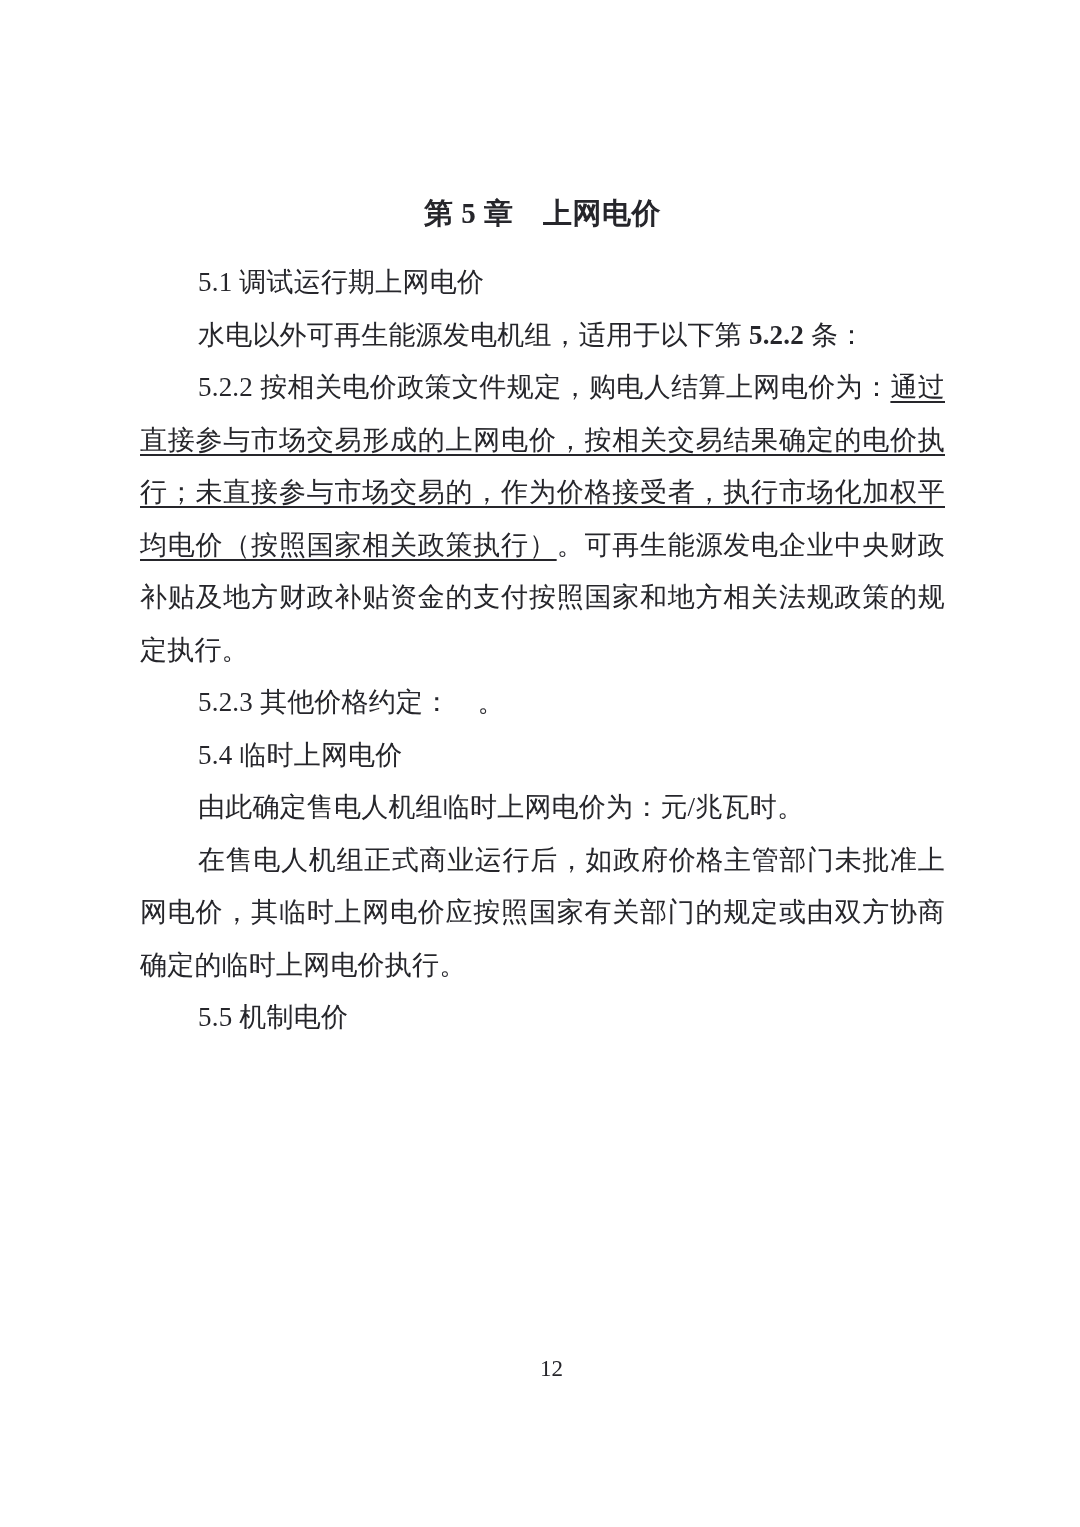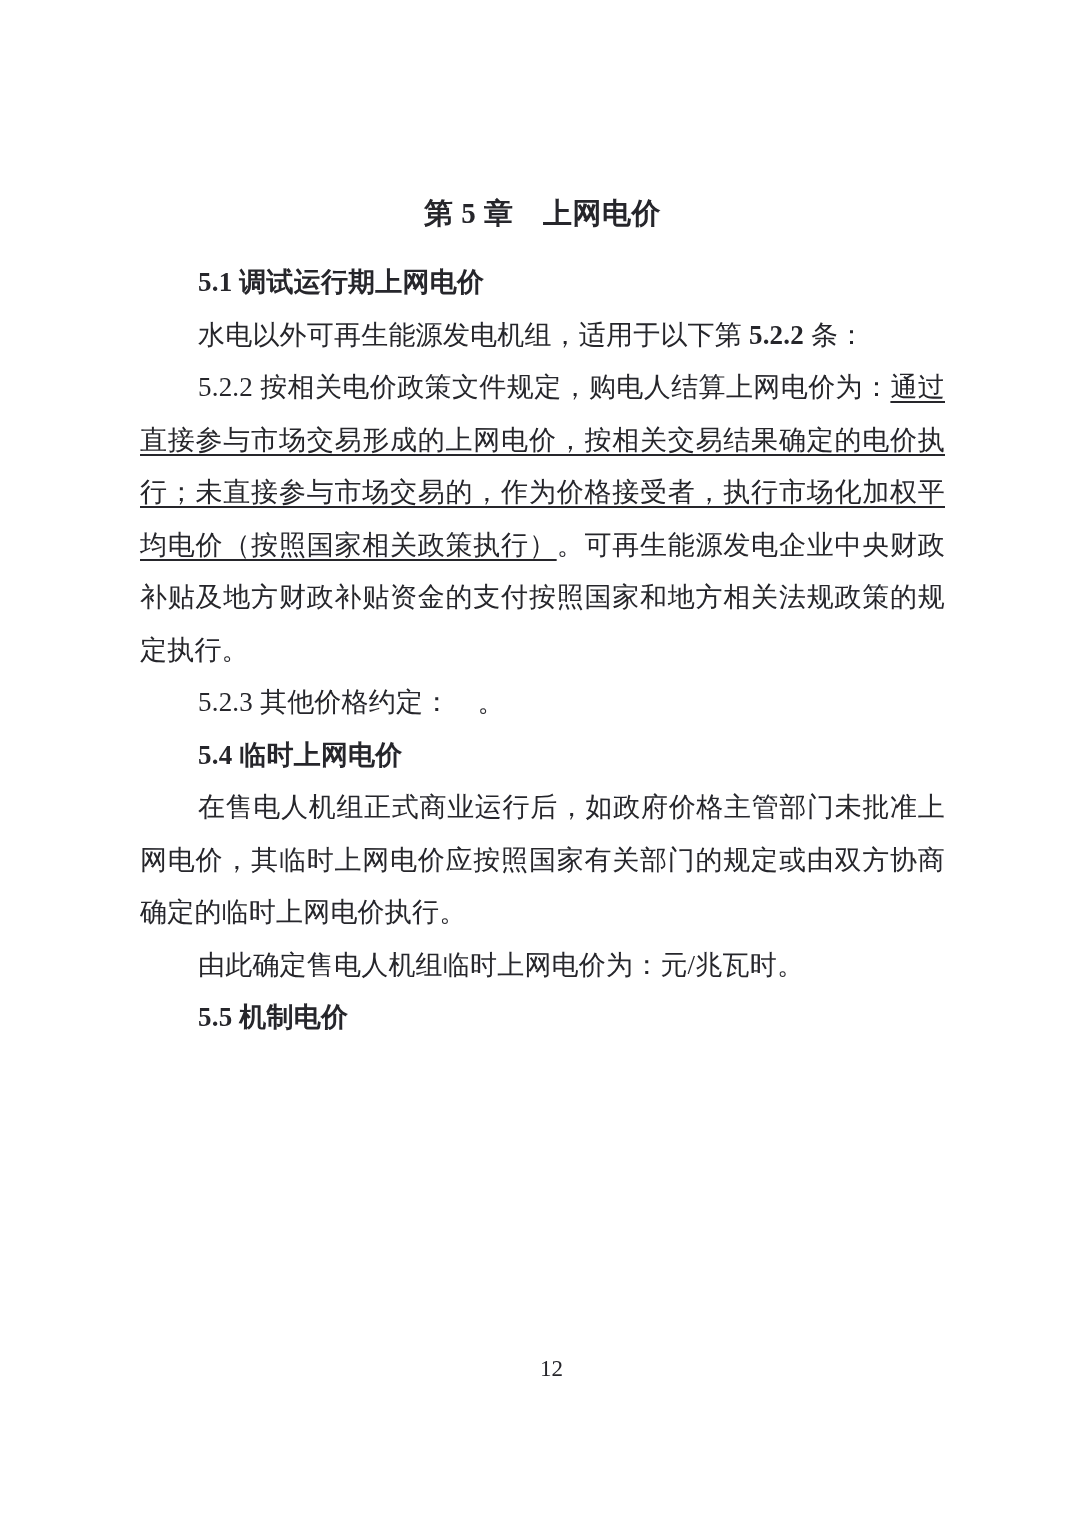--- a/index.html
+++ b/index.html
@@ -51,21 +51,20 @@
     letter-spacing: 0.2px;
     word-break: break-all;
   }
 
   p.heading {
     margin: 0;
     font-size: 27px;
     line-height: 52.5px;
     text-indent: 58px;
     letter-spacing: 0.2px;
-    font-weight: bold;
   }
 
   .b { font-weight: bold; }
 
   .u {
     text-decoration: underline;
     text-decoration-thickness: 1.6px;
     text-underline-offset: 5px;
   }
 
@@ -95,23 +94,23 @@
 
 
     <p class="para"><span>水电以外可再生能源发电机组，适用于以下第 </span><span class="b">5.2.2</span><span> 条：</span></p>
 
     <p class="para"><span>5.2.2 按相关电价政策文件规定，购电人结算上网电价为：</span><span class="u">通过直接参与市场交易形成的上网电价，按相关交易结果确定的电价执行；未直接参与市场交易的，作为价格接受者，执行市场化加权平均电价（按照国家相关政策执行）</span><span>。可再生能源发电企业中央财政补贴及地方财政补贴资金的支付按照国家和地方相关法规政策的规定执行。</span></p>
 
     <p class="para">5.2.3 其他价格约定：　。</p>
 
     <p class="heading">5.4 临时上网电价</p>
 
+    <p class="para">由此确定售电人机组临时上网电价为：元/兆瓦时。</p>
+
     <p class="para">在售电人机组正式商业运行后，如政府价格主管部门未批准上网电价，其临时上网电价应按照国家有关部门的规定或由双方协商确定的临时上网电价执行。</p>
-
-    <p class="para">由此确定售电人机组临时上网电价为：元/兆瓦时。</p>
 
     <p class="heading">5.5 机制电价</p>
 
   </div>
 
   <div class="page-number">12</div>
 
 </div>
 
 </body></html>

